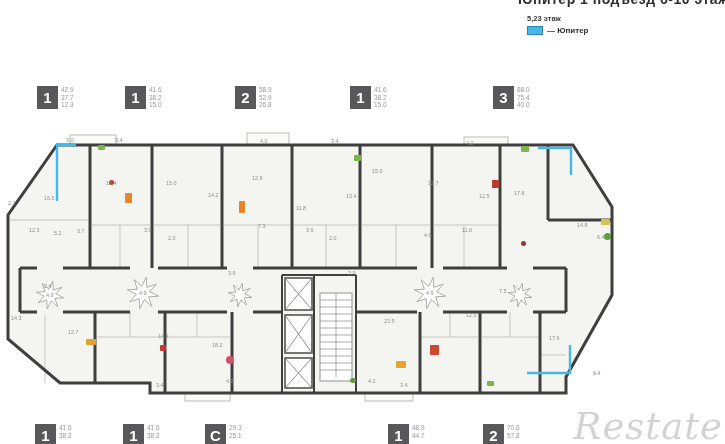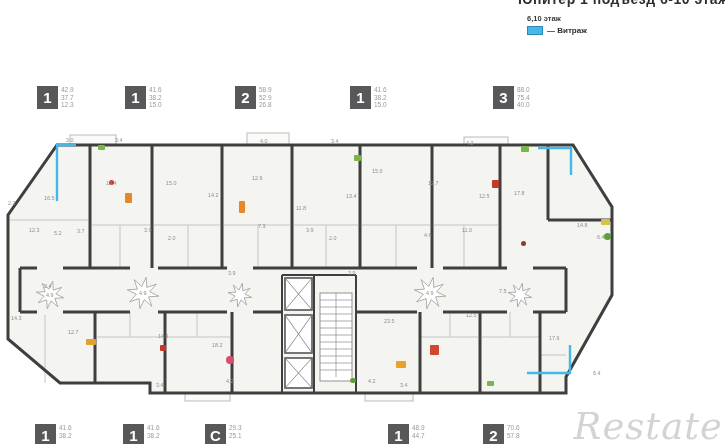--- a/index.html
+++ b/index.html
@@ -44,24 +44,24 @@
     position:absolute;right:2px;bottom:-4px;
     font-family:"DejaVu Serif",serif;font-style:italic;
     font-size:37px;color:#c9c9c9;opacity:.8;letter-spacing:1px;
   }
 </style>
 </head>
 <body>
 
 <div class="plan-title">Юпитер 1 подъезд 6-10 этаж</div>
 <div class="legend">
-  <div class="legend-floors">6,10 этаж</div>
+  <div class="legend-floors">5,23 этаж</div>
   <div class="legend-row">
     <span class="legend-swatch"></span>
-    <span class="legend-marker">— Витраж</span>
+    <span class="legend-marker">— Юпитер</span>
   </div>
 </div>
 
 <div class="unit" style="left:37px;top:86px;">
   <div class="badge">1</div>
   <div class="areas">
     <span>42.9</span>
     <span>37.7</span>
     <span>12.3</span>
   </div>

